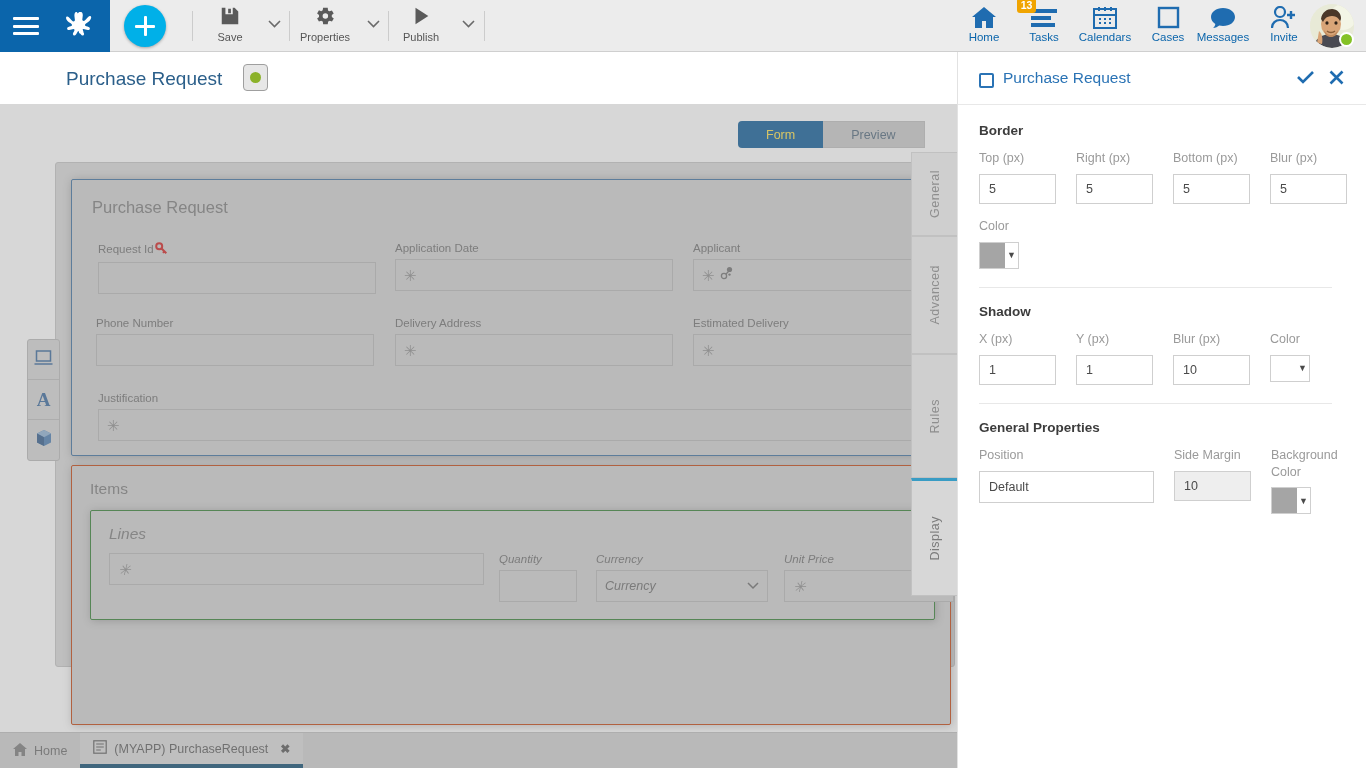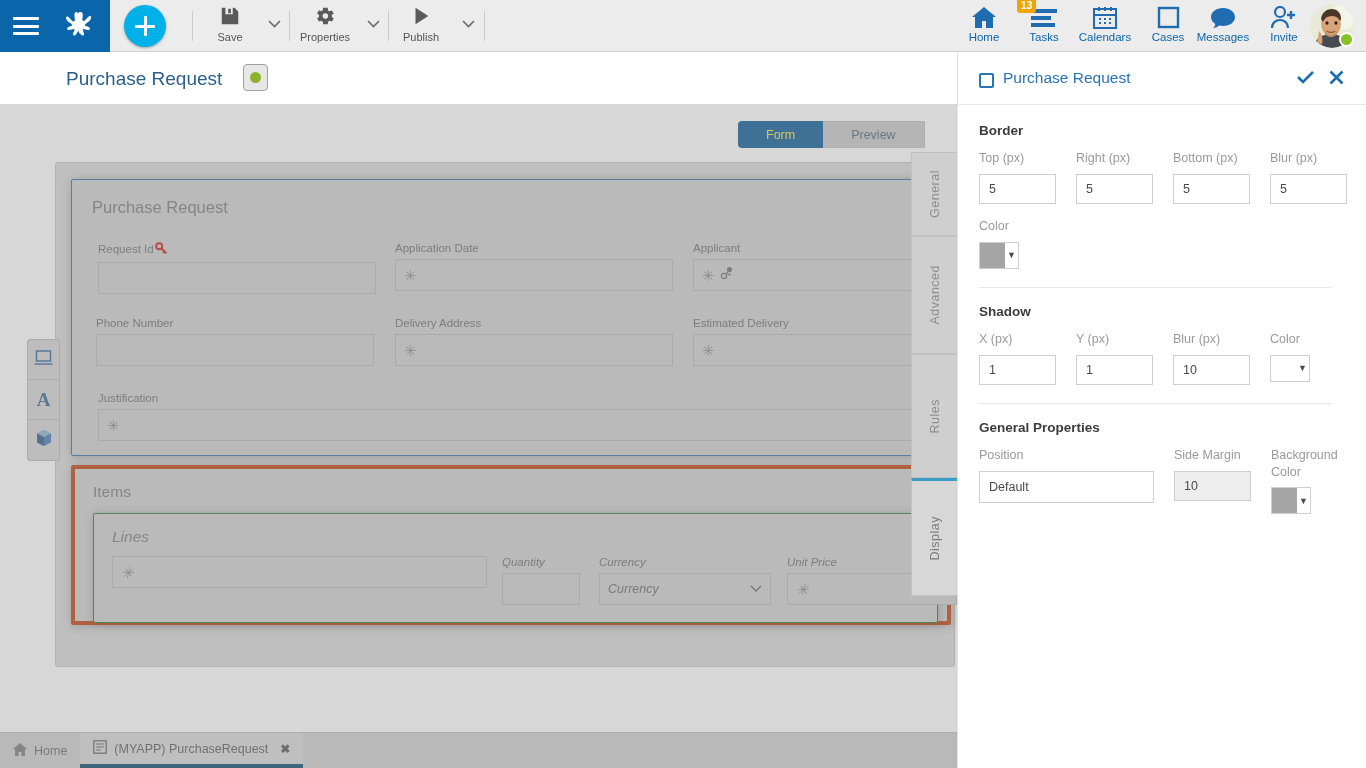--- a/index.html
+++ b/index.html
@@ -78,22 +78,22 @@
 
   .fld { position: absolute; }
   .fld-lb { font-size: 11.5px; color: #6e6e6e; margin-bottom: 5px; display: block; white-space: nowrap; }
   .fld-in { border: 1px solid #b7b7b7; background: #d0d0d0; height: 32px;
             display: flex; align-items: center; padding: 0 8px; gap: 4px; }
   .ph-star { font-size: 15px; color: #8b8b8b; line-height: 1; }
   .key-ic { display: inline-block; vertical-align: -2px; margin-left: 1px; }
   .contact-ic { display: inline-block; vertical-align: -2px; }
 
   
-  .panel-items { position: absolute; left: 15px; top: 302px; width: 880px; height: 160px;
-                 border: 4px solid #c2410c; border-radius: 2px; background: #d0d0d0;
+  .panel-items { position: absolute; left: 15px; top: 302px; width: 880px; height: 260px;
+                 border: 1px solid #c2410c; border-radius: 2px; background: #d0d0d0;
                  box-shadow: 1px 1px 10px rgba(0,0,0,.25); }
   .panel-green { position: absolute; left: 18px; top: 44px; width: 845px; height: 110px;
                  border: 1px solid #2f7d2f; border-radius: 2px; background: #d0d0d0;
                  box-shadow: 1px 1px 8px rgba(0,0,0,.25); font-style: italic; }
   .panel-head-sm { position: absolute; left: 18px; top: 14px; font-size: 15.5px; color: #7b7b7b; }
 
   .sel-in { border: 1px solid #b7b7b7; background: #d0d0d0; height: 32px; display: flex;
             align-items: center; justify-content: space-between; padding: 0 8px;
             font-size: 12.5px; color: #6a6a6a; }
 

